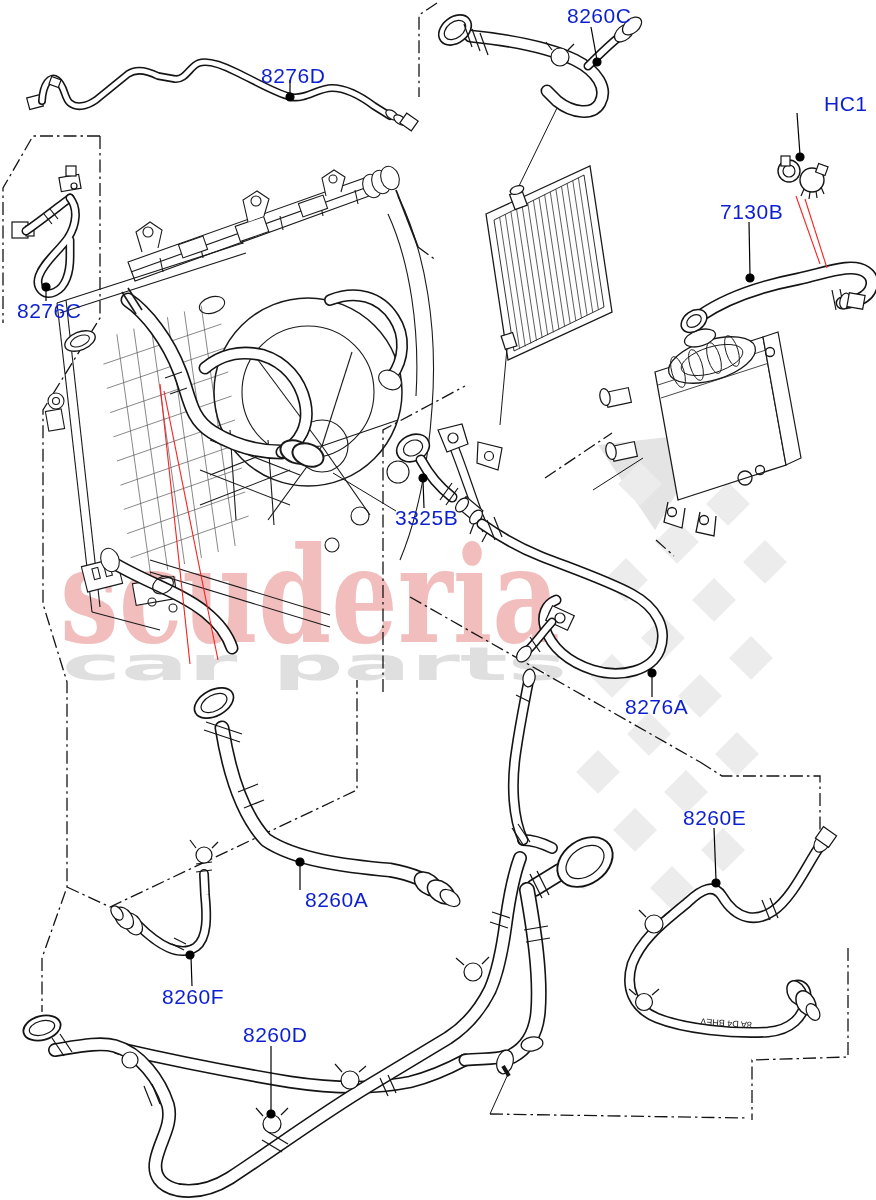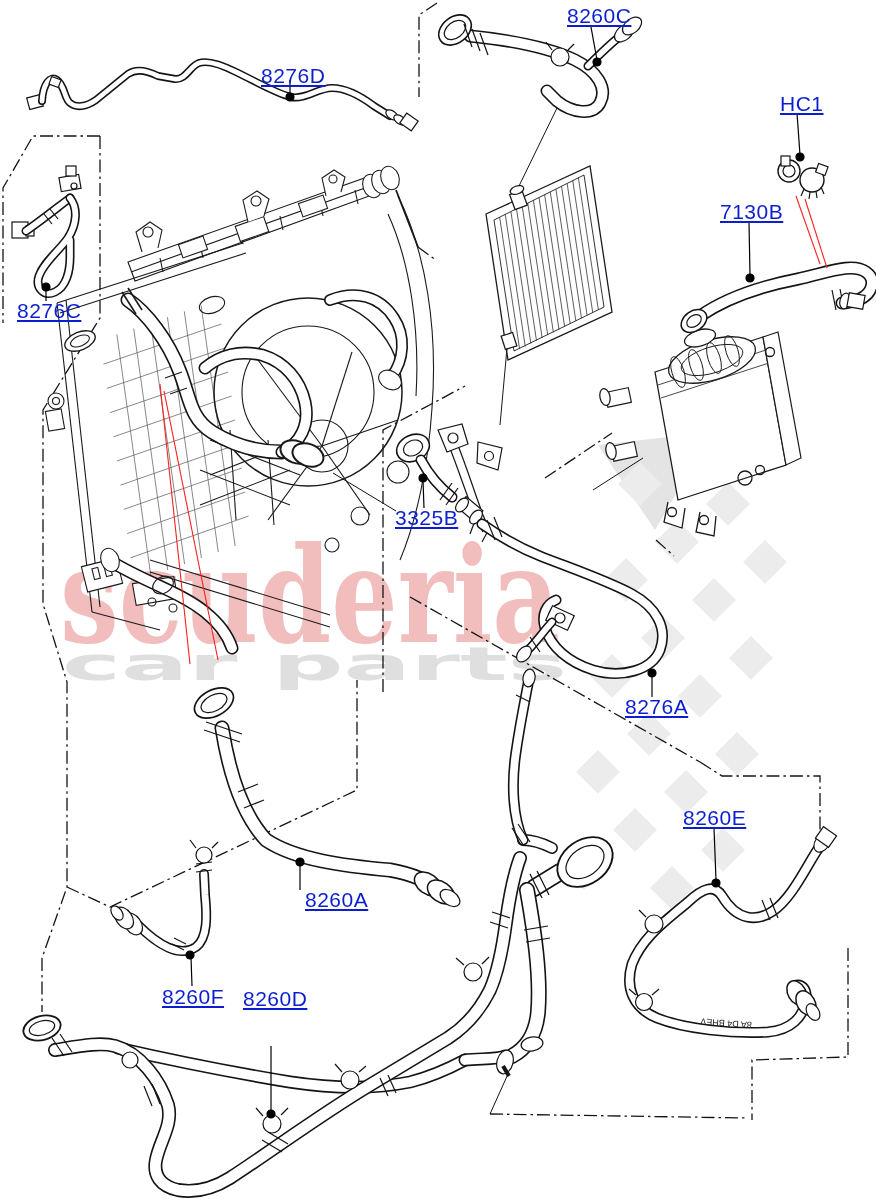--- a/index.html
+++ b/index.html
@@ -1,20 +1,20 @@
 <!DOCTYPE html>
 <html style="--blue: #0b1fd0; --red: #fb1f1f; --wm-pink: #f2bdbd; --wm-gray: #dfdfdf;"><head>
 <meta charset="utf-8">
 <style>
   html,body{margin:0;padding:0;background:#fff;}
   .stage{position:relative;width:876px;height:1200px;background:#fff;overflow:hidden;
          font-family:"Liberation Sans",sans-serif;}
   .stage svg{position:absolute;left:0;top:0;}
   .callout{position:absolute;font-size:21px;line-height:1;color:var(--blue,#0b1fd0);
-           white-space:nowrap;cursor:pointer;letter-spacing:0.5px;text-decoration:underline;}
+           white-space:nowrap;cursor:pointer;letter-spacing:0.5px;}
 </style>
 </head>
 <body>
 
 <div class="stage">
 
 <svg width="876" height="1200" viewBox="0 0 876 1200">
 
   <g>
     <polygon points="598,445 712,432 655,530" style="fill:#e4e4e4"></polygon>
@@ -447,23 +447,23 @@
         <circle cx="300" cy="862" r="4"></circle>
     <line x1="191" y1="957" x2="192" y2="986"></line>
         <circle cx="190" cy="955" r="4"></circle>
     <line x1="271" y1="1046" x2="271" y2="1112"></line>
         <circle cx="271" cy="1114" r="4"></circle>
   </g>
 </svg>
 
 <div class="callout" style="left:261px;top:65px">8276D</div>
 <div class="callout" style="left:567px;top:5px">8260C</div>
-<div class="callout" style="left:780px;top:93px">HC1</div>
+<div class="callout" style="left:824px;top:93px">HC1</div>
 <div class="callout" style="left:720px;top:201px">7130B</div>
 <div class="callout" style="left:17px;top:300px">8276C</div>
 <div class="callout" style="left:395px;top:507px">3325B</div>
 <div class="callout" style="left:625px;top:696px">8276A</div>
 <div class="callout" style="left:683px;top:807px">8260E</div>
 <div class="callout" style="left:305px;top:889px">8260A</div>
 <div class="callout" style="left:162px;top:986px">8260F</div>
-<div class="callout" style="left:243px;top:988px">8260D</div>
+<div class="callout" style="left:243px;top:1024px">8260D</div>
 
 </div>
 
 </body></html>

